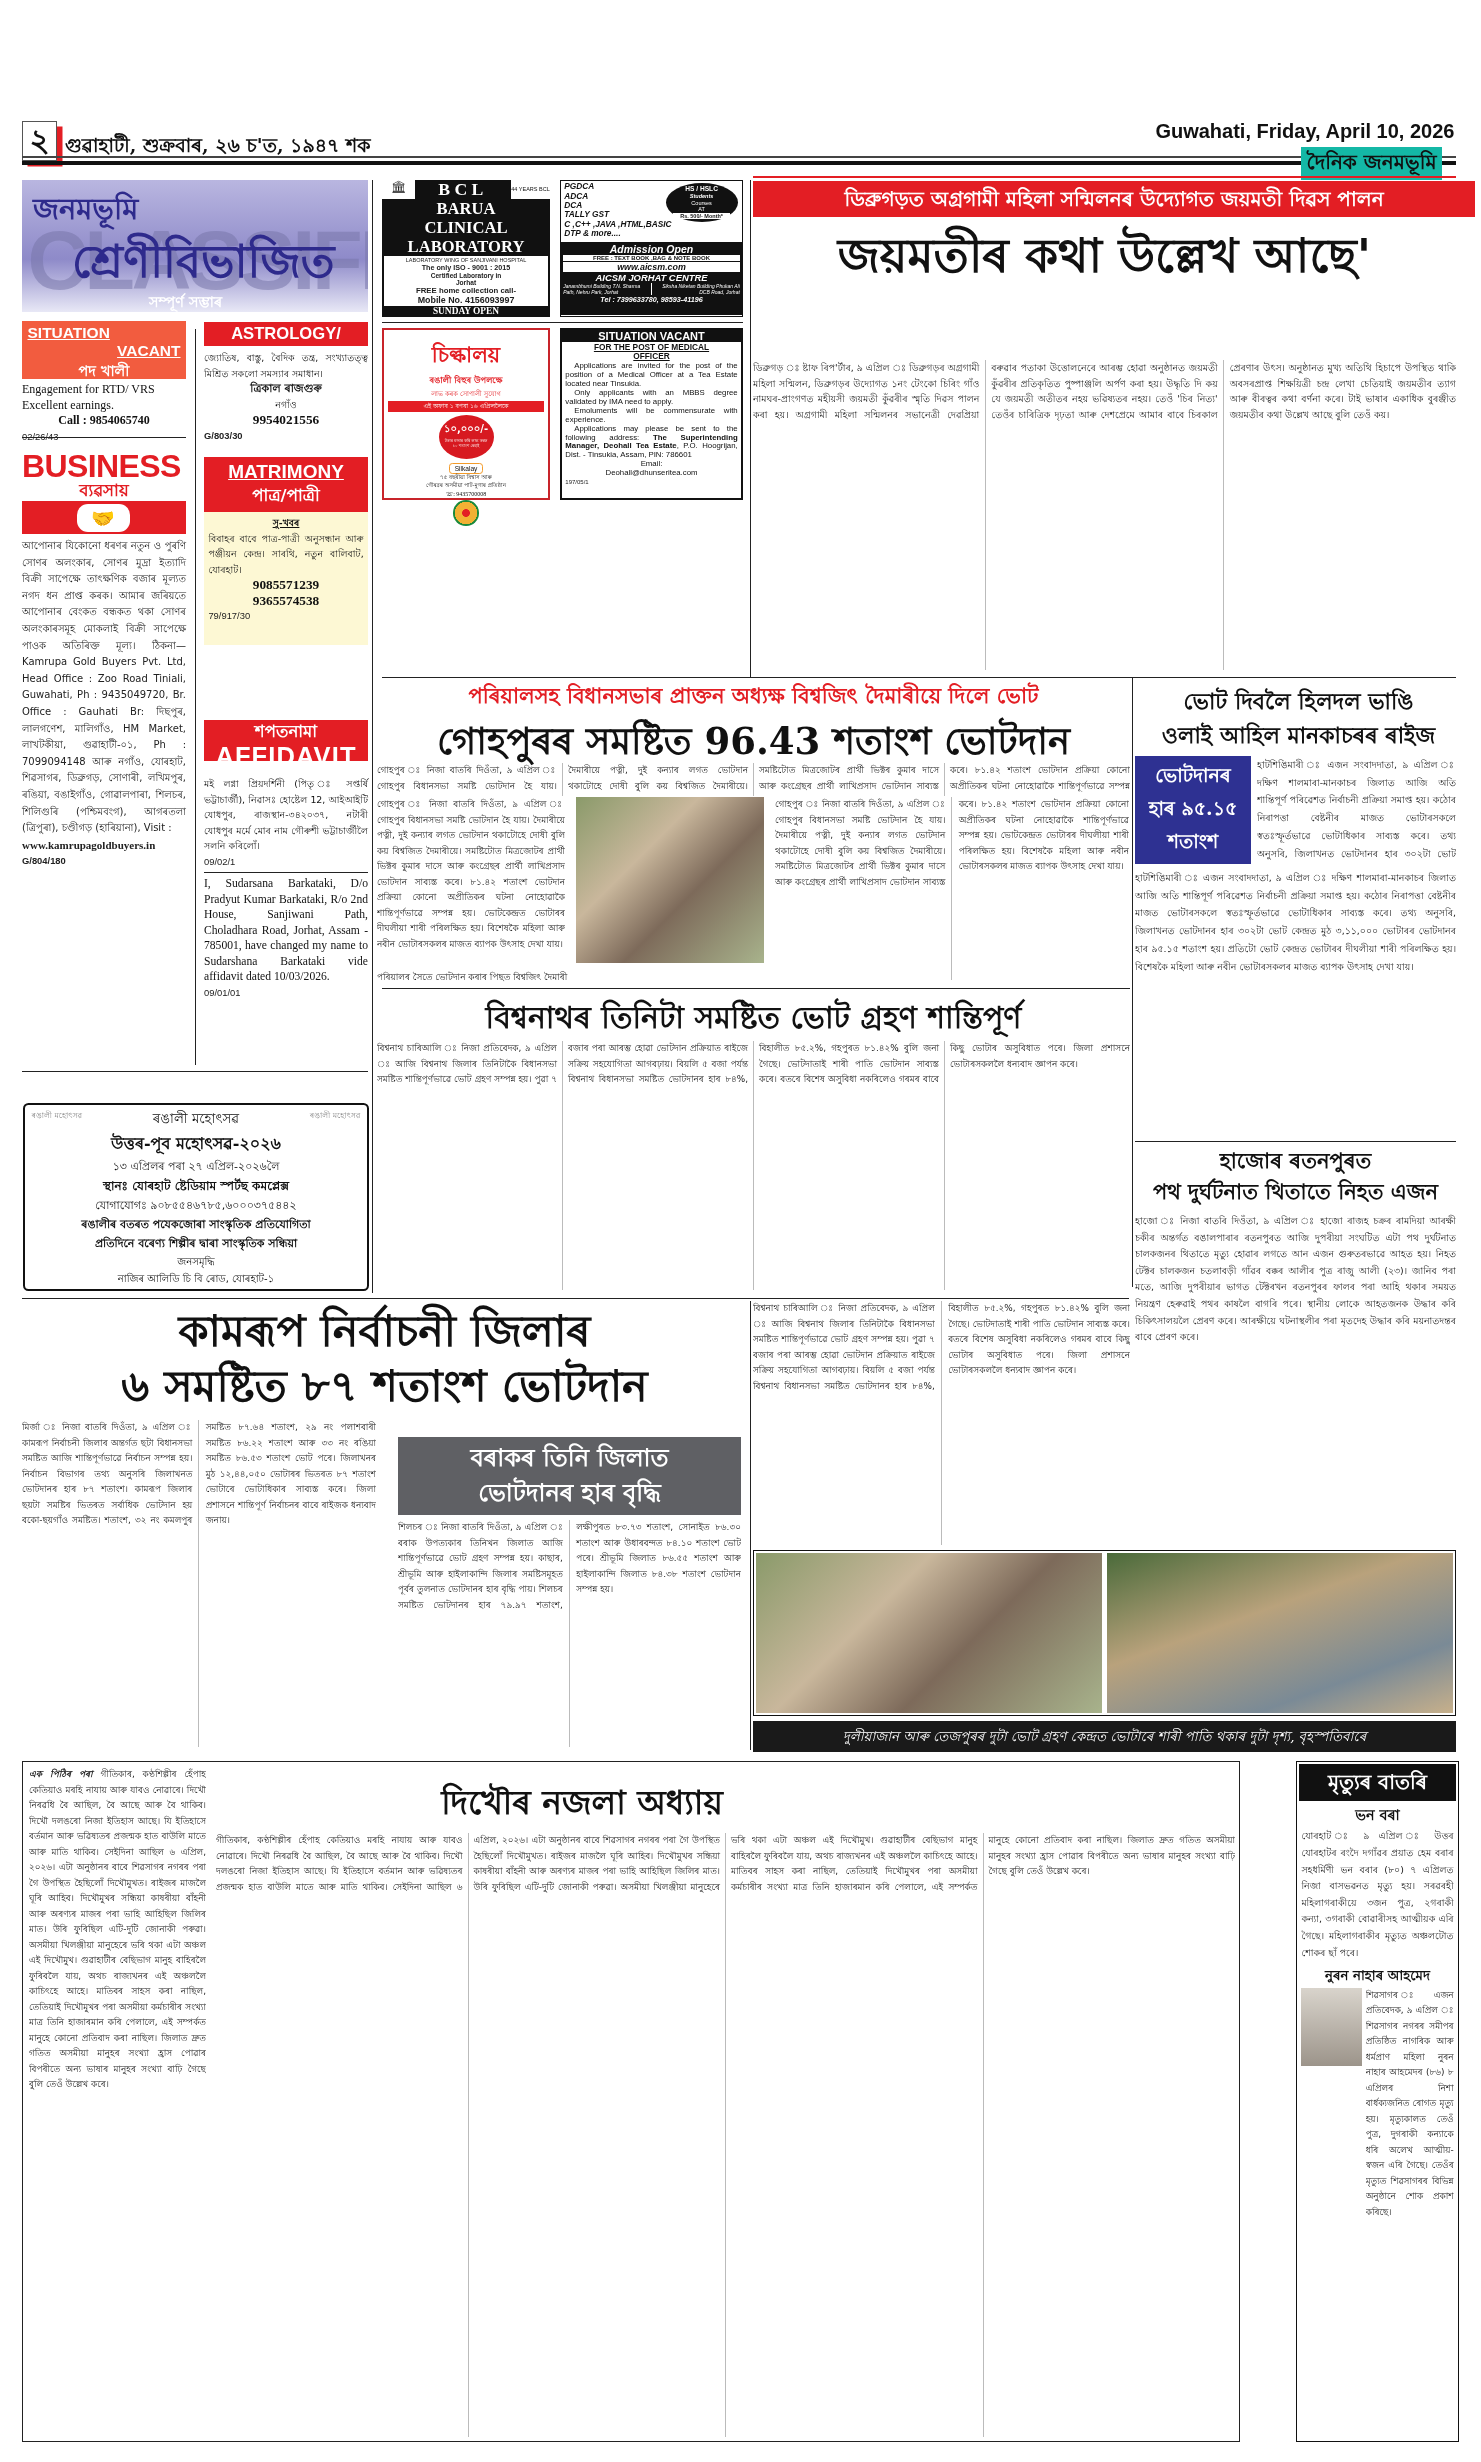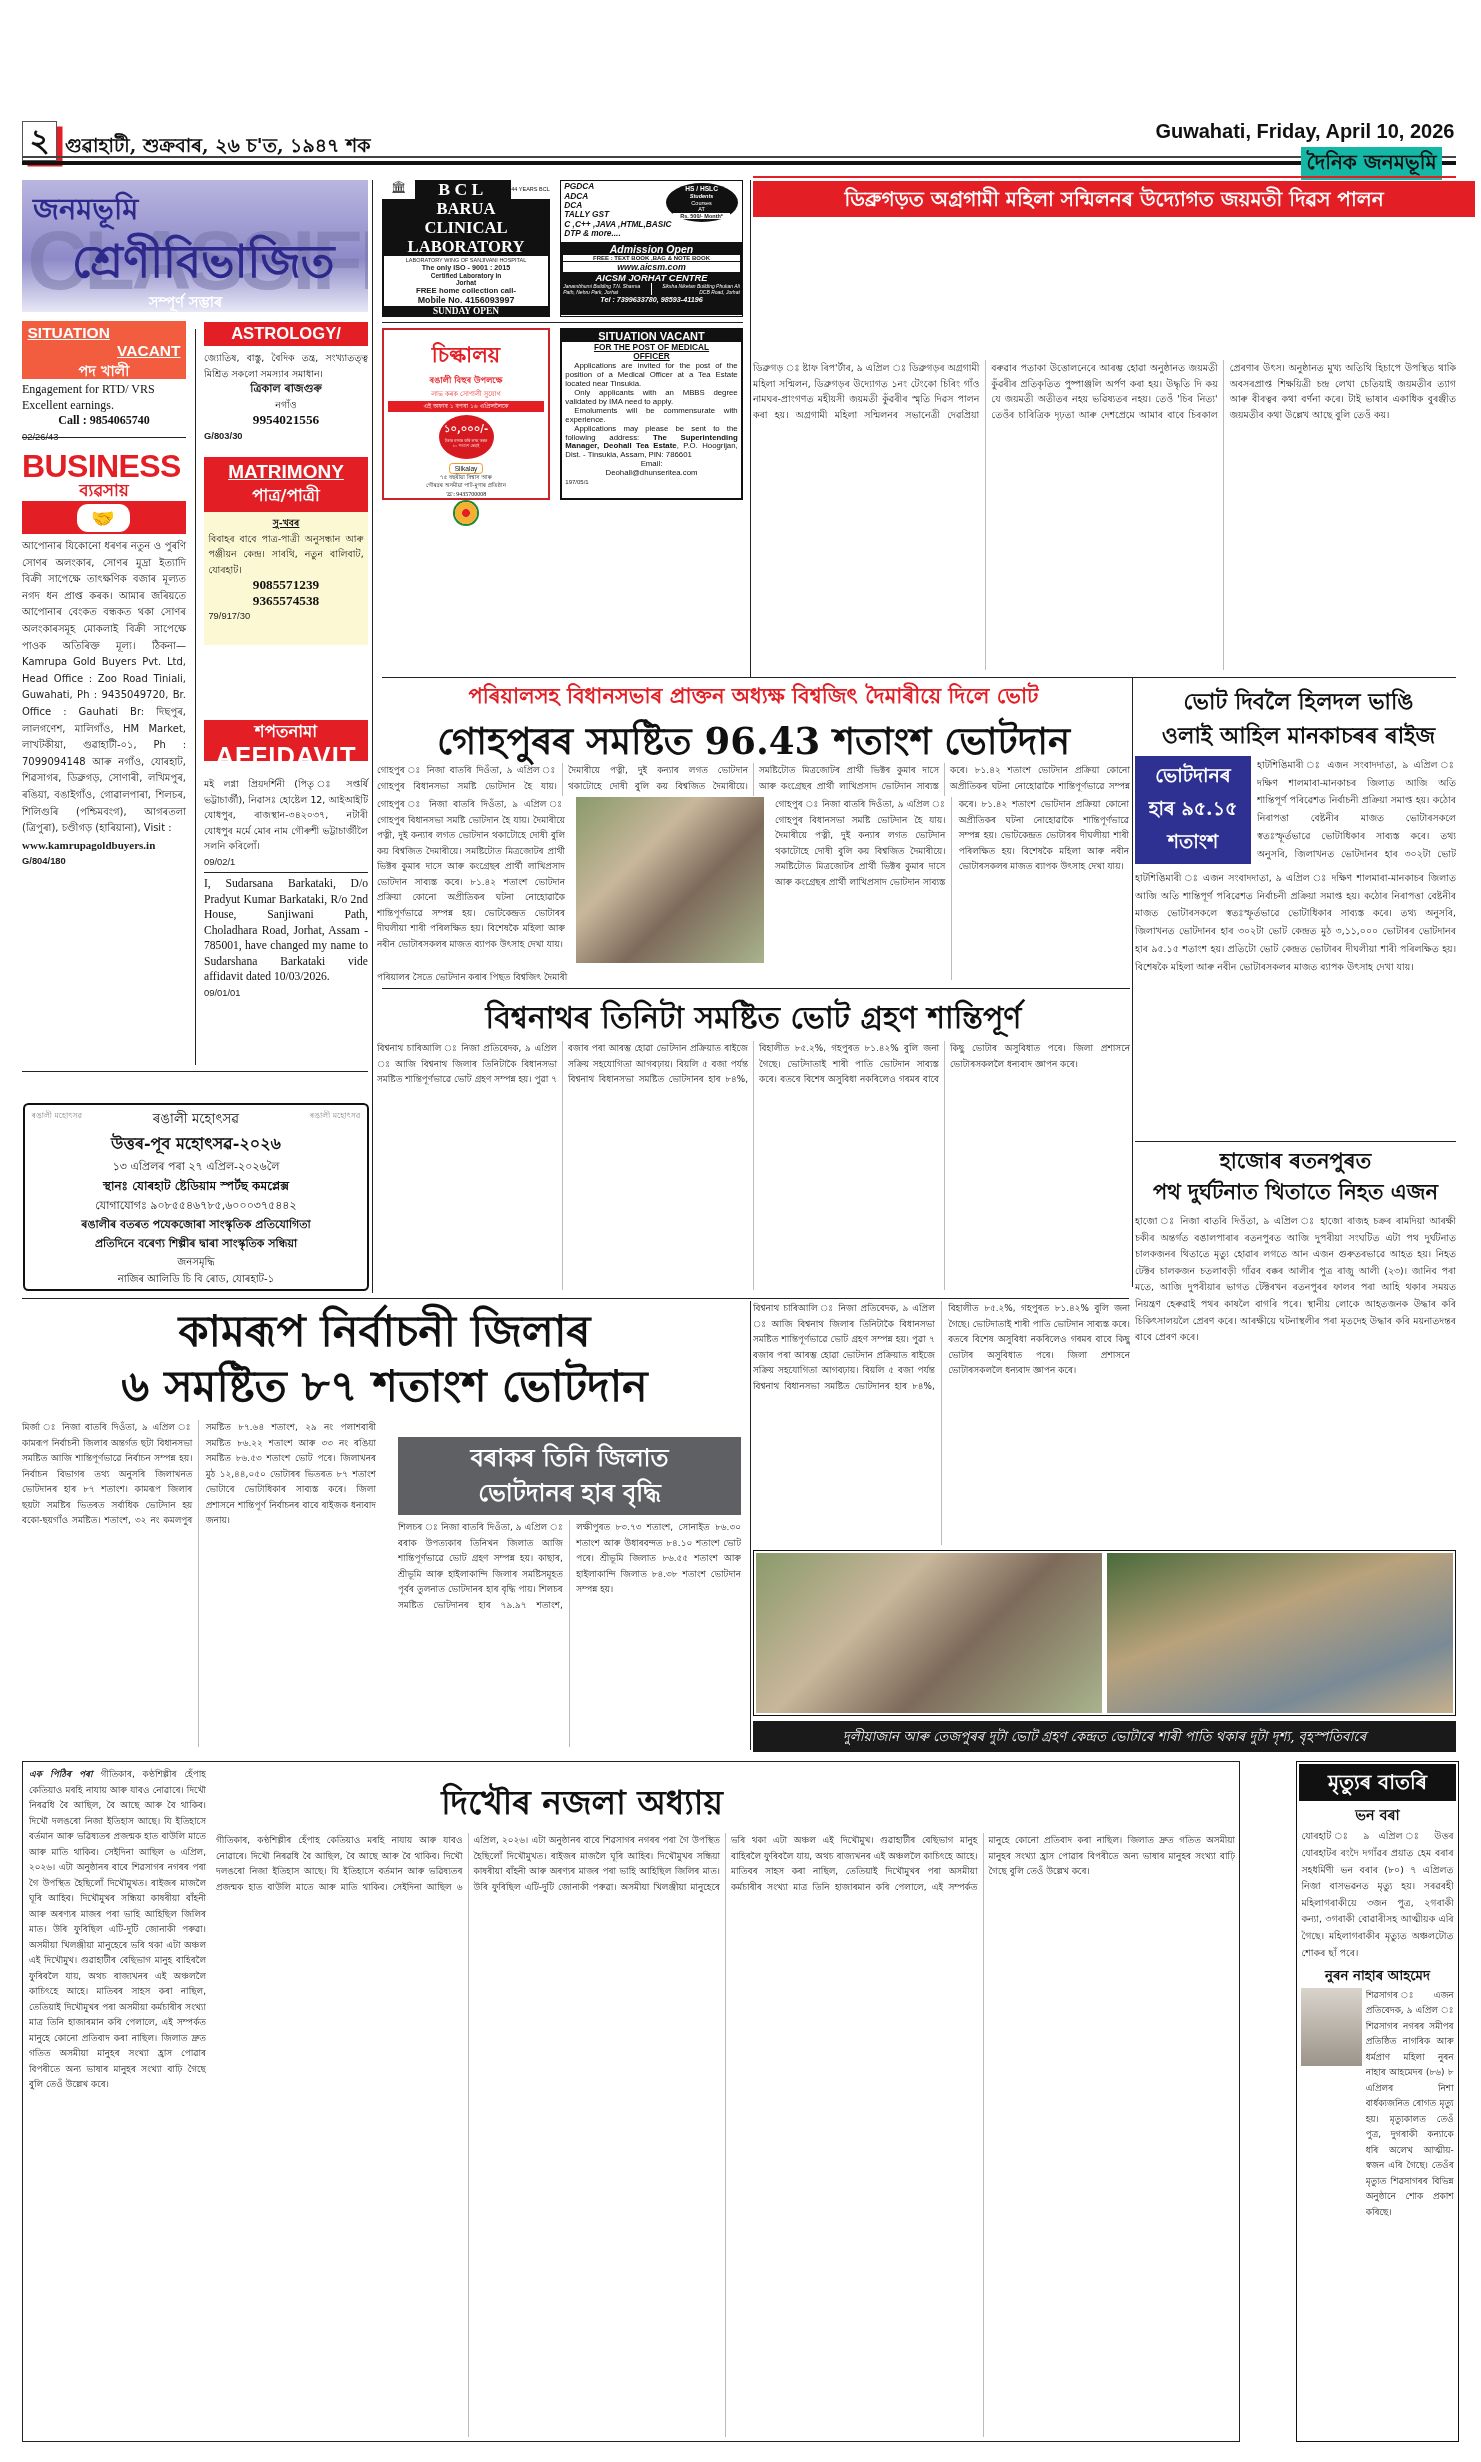--- a/index.html
+++ b/index.html
@@ -210,20 +210,21 @@
     <div style="text-indent:8.9px;"><span>Applications may please be sent to the following address:</span> <b>The Superintending Manager, Deohall Tea Estate</b><span>, P.O. Hoogrijan, Dist. - Tinsukia, Assam, PIN: 786601</span></div>
     <div style="text-align:center;">Email:</div>
     <div style="text-align:center;">Deohall@dhunseritea.com</div>
     <div class="code" style="font-size:6px;">197/05/1</div>
   </div>
 </div>
 
 <div class="vrule" style="left:750px; top:180px; height:498px; width:0.6px;"></div>
 <div class="abs" style="left:753px; top:181px; width:722px; height:36px; background:#e31e24; color:#fff; font-size:20px; font-weight:bold; line-height:36px; text-align:center; white-space:nowrap; overflow:hidden;">ডিব্ৰুগড়ত অগ্ৰগামী মহিলা সন্মিলনৰ উদ্যোগত জয়মতী দিৱস পালন</div>
 <div class="abs" style="left:753px; top:224px; width:703px; font-size:47px; font-weight:bold; line-height:63px; text-align:center;">
+  <div>জয়মতীৰ কথা উল্লেখ আছে'</div>
 </div>
 <div class="abs body-text cols3" style="left:753px; top:360px; width:703px; height:310px; font-size:9.4px; line-height:15.5px; overflow:hidden;">ডিব্ৰুগড় ঃ ষ্টাফ ৰিপ'ৰ্টাৰ, ৯ এপ্ৰিল ঃ ডিব্ৰুগড়ৰ অগ্ৰগামী মহিলা সন্মিলন, ডিব্ৰুগড়ৰ উদ্যোগত ১নং টেংকো চিৰিং গাঁও নামঘৰ-প্ৰাংগণত মহীয়সী জয়মতী কুঁৱৰীৰ স্মৃতি দিৱস পালন কৰা হয়। অগ্ৰগামী মহিলা সন্মিলনৰ সভানেত্ৰী দেৱপ্ৰিয়া বৰুৱাৰ পতাকা উত্তোলনেৰে আৰম্ভ হোৱা অনুষ্ঠানত জয়মতী কুঁৱৰীৰ প্ৰতিকৃতিত পুষ্পাঞ্জলি অৰ্পণ কৰা হয়। উদ্ধৃতি দি কয় যে জয়মতী অতীতৰ নহয় ভৱিষ্যতৰ নহয়। তেওঁ 'চিৰ নিত্য' তেওঁৰ চাৰিত্ৰিক দৃঢ়তা আৰু দেশপ্ৰেমে আমাৰ বাবে চিৰকাল প্ৰেৰণাৰ উৎস। অনুষ্ঠানত মুখ্য অতিথি হিচাপে উপস্থিত থাকি অবসৰপ্ৰাপ্ত শিক্ষয়িত্ৰী চন্দ্ৰ লেখা চেতিয়াই জয়মতীৰ ত্যাগ আৰু বীৰত্বৰ কথা বৰ্ণনা কৰে। টাই ভাষাৰ একাধিক বুৰঞ্জীত জয়মতীৰ কথা উল্লেখ আছে বুলি তেওঁ কয়।</div>
 <div class="hrule" style="left:382px; top:677px; width:1074px; height:0.6px;"></div>
 
 <div class="abs" style="left:377px; top:680px; width:753px; color:#e31e24; font-size:21px; font-weight:bold; white-space:nowrap; overflow:hidden; text-align:center;">পৰিয়ালসহ বিধানসভাৰ প্ৰাক্তন অধ্যক্ষ বিশ্বজিৎ দৈমাৰীয়ে দিলে ভোট</div>
 <div class="abs" style="left:377px; top:712px; width:753px; font-size:37px; font-weight:bold; text-align:center; white-space:nowrap;">গোহপুৰৰ সমষ্টিত 96.43 শতাংশ ভোটদান</div>
 <div class="abs body-text cols4" style="left:377px; top:763px; width:753px; height:33px; font-size:8.9px; line-height:15.5px; overflow:hidden;">গোহপুৰ ঃ নিজা বাতৰি দিওঁতা, ৯ এপ্ৰিল ঃ গোহপুৰ বিধানসভা সমষ্টি ভোটদান হৈ যায়। দৈমাৰীয়ে পত্নী, দুই কন্যাৰ লগত ভোটদান থকাটোহে দোষী বুলি কয় বিশ্বজিত দৈমাৰীয়ে। সমষ্টিটোত মিত্ৰজোটৰ প্ৰাৰ্থী ভিক্টৰ কুমাৰ দাসে আৰু কংগ্ৰেছৰ প্ৰাৰ্থী লাখিপ্ৰসাদ ভোটদান সাব্যস্ত কৰে। ৮১.৪২ শতাংশ ভোটদান প্ৰক্ৰিয়া কোনো অপ্ৰীতিকৰ ঘটনা নোহোৱাকৈ শান্তিপূৰ্ণভাৱে সম্পন্ন হয়। ভোটকেন্দ্ৰত ভোটাৰৰ দীঘলীয়া শাৰী পৰিলক্ষিত হয়। বিশেষকৈ মহিলা আৰু নবীন ভোটাৰসকলৰ মাজত ব্যাপক উৎসাহ দেখা যায়।</div>
 <div class="abs photo" style="left:576px; top:797px; width:188px; height:166px;"></div>
 <div class="abs body-text" style="left:377px; top:797px; width:188px; height:183px; font-size:8.9px; line-height:15.5px; overflow:hidden;">গোহপুৰ ঃ নিজা বাতৰি দিওঁতা, ৯ এপ্ৰিল ঃ গোহপুৰ বিধানসভা সমষ্টি ভোটদান হৈ যায়। দৈমাৰীয়ে পত্নী, দুই কন্যাৰ লগত ভোটদান থকাটোহে দোষী বুলি কয় বিশ্বজিত দৈমাৰীয়ে। সমষ্টিটোত মিত্ৰজোটৰ প্ৰাৰ্থী ভিক্টৰ কুমাৰ দাসে আৰু কংগ্ৰেছৰ প্ৰাৰ্থী লাখিপ্ৰসাদ ভোটদান সাব্যস্ত কৰে। ৮১.৪২ শতাংশ ভোটদান প্ৰক্ৰিয়া কোনো অপ্ৰীতিকৰ ঘটনা নোহোৱাকৈ শান্তিপূৰ্ণভাৱে সম্পন্ন হয়। ভোটকেন্দ্ৰত ভোটাৰৰ দীঘলীয়া শাৰী পৰিলক্ষিত হয়। বিশেষকৈ মহিলা আৰু নবীন ভোটাৰসকলৰ মাজত ব্যাপক উৎসাহ দেখা যায়।</div>
 <div class="abs body-text cols2" style="left:775px; top:797px; width:354px; height:183px; font-size:8.9px; line-height:15.5px; overflow:hidden;">গোহপুৰ ঃ নিজা বাতৰি দিওঁতা, ৯ এপ্ৰিল ঃ গোহপুৰ বিধানসভা সমষ্টি ভোটদান হৈ যায়। দৈমাৰীয়ে পত্নী, দুই কন্যাৰ লগত ভোটদান থকাটোহে দোষী বুলি কয় বিশ্বজিত দৈমাৰীয়ে। সমষ্টিটোত মিত্ৰজোটৰ প্ৰাৰ্থী ভিক্টৰ কুমাৰ দাসে আৰু কংগ্ৰেছৰ প্ৰাৰ্থী লাখিপ্ৰসাদ ভোটদান সাব্যস্ত কৰে। ৮১.৪২ শতাংশ ভোটদান প্ৰক্ৰিয়া কোনো অপ্ৰীতিকৰ ঘটনা নোহোৱাকৈ শান্তিপূৰ্ণভাৱে সম্পন্ন হয়। ভোটকেন্দ্ৰত ভোটাৰৰ দীঘলীয়া শাৰী পৰিলক্ষিত হয়। বিশেষকৈ মহিলা আৰু নবীন ভোটাৰসকলৰ মাজত ব্যাপক উৎসাহ দেখা যায়।</div>

